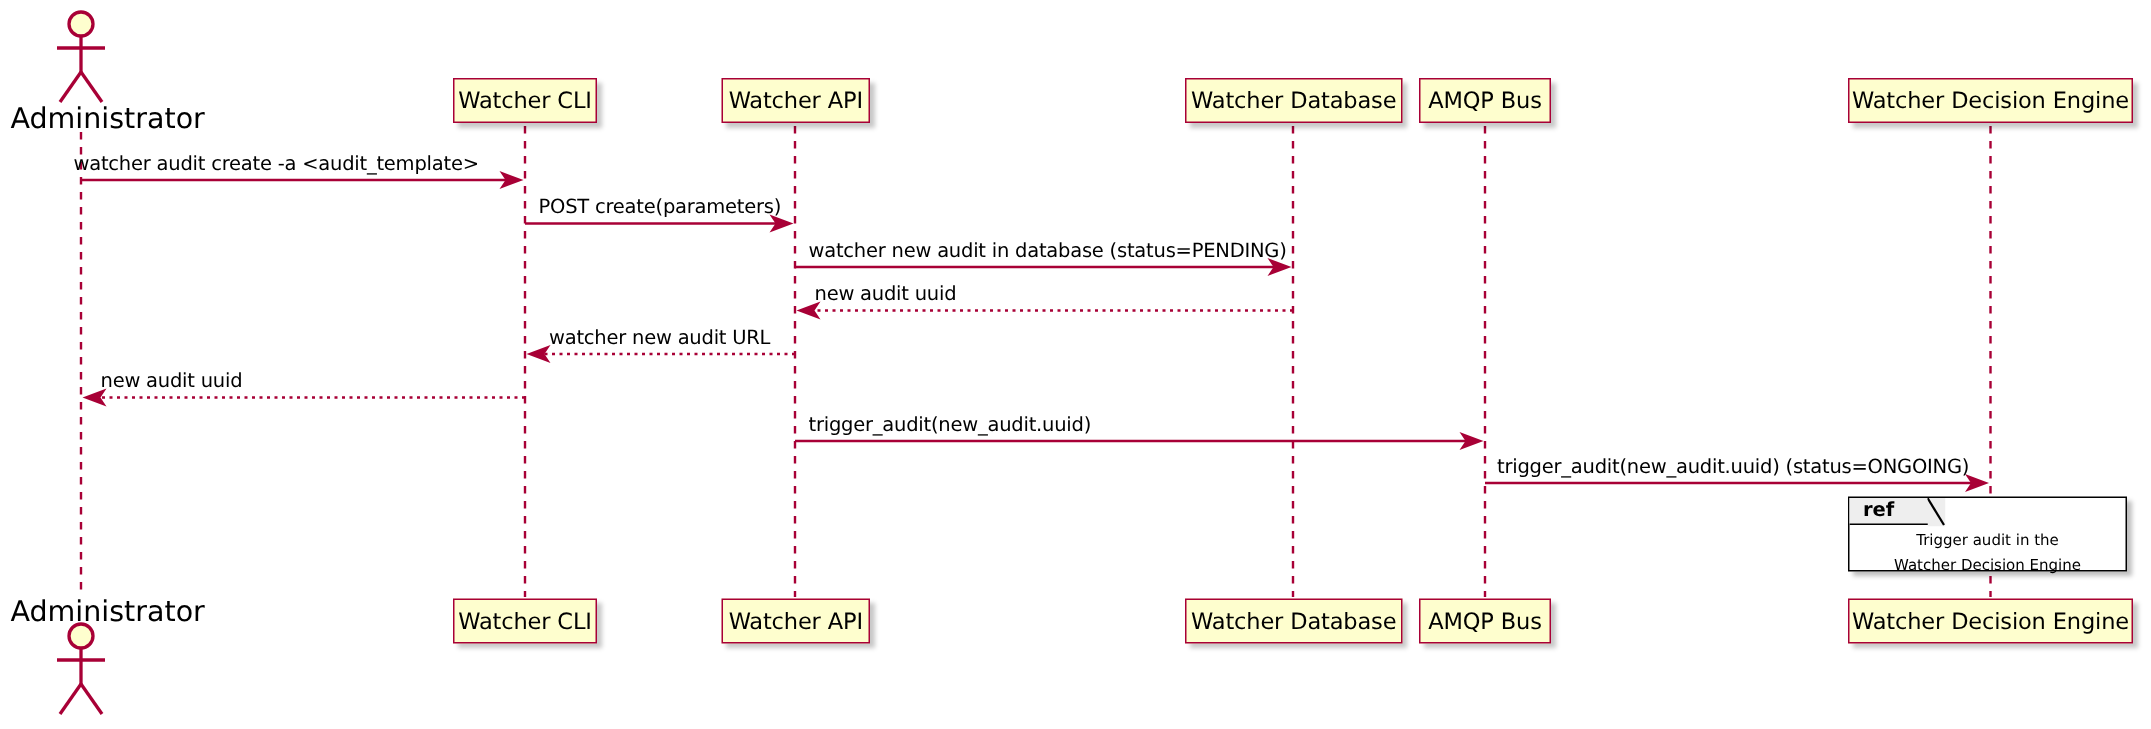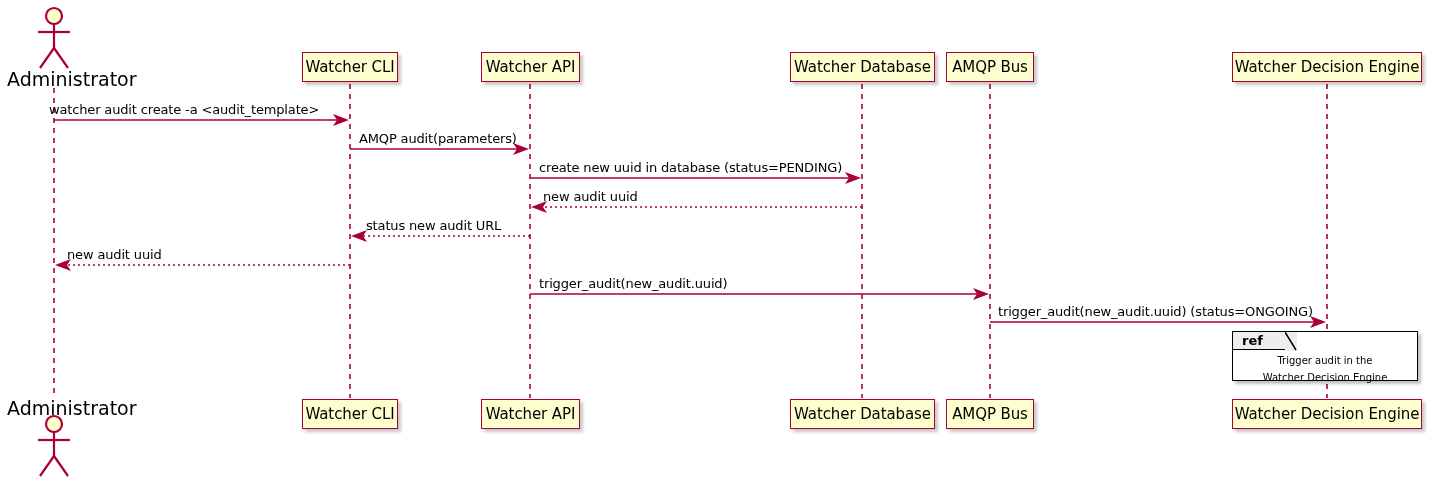--- a/index.html
+++ b/index.html
@@ -181,24 +181,24 @@
     <span>AMQP Bus</span>
   </div>
   <div class="participant" style="left:1232px; top:399px; width:190px; height:30px;">
     <span>Watcher Decision Engine</span>
   </div>
 
   <div class="actor-label" style="left:7px; top:68px;">Administrator</div>
   <div class="actor-label" style="left:7px; top:397px;">Administrator</div>
 
   <div class="msg-label" style="left:49px; top:102px;">watcher audit create -a &lt;audit_template&gt;</div>
-  <div class="msg-label" style="left:359px; top:131px;">AMQP audit(parameters)</div>
-  <div class="msg-label" style="left:539px; top:160px;">create new uuid in database (status=PENDING)</div>
+  <div class="msg-label" style="left:359px; top:131px;">POST create(parameters)</div>
+  <div class="msg-label" style="left:539px; top:160px;">watcher new audit in database (status=PENDING)</div>
   <div class="msg-label" style="left:543px; top:189px;">new audit uuid</div>
-  <div class="msg-label" style="left:366px; top:218px;">status new audit URL</div>
+  <div class="msg-label" style="left:366px; top:218px;">watcher new audit URL</div>
   <div class="msg-label" style="left:67px; top:247px;">new audit uuid</div>
   <div class="msg-label" style="left:539px; top:276px;">trigger_audit(new_audit.uuid)</div>
   <div class="msg-label" style="left:998px; top:304px;">trigger_audit(new_audit.uuid) (status=ONGOING)</div>
 
   <div class="ref-box" style="left:1232px; top:331px; width:186px; height:50px;">
     <div class="ref-tab"></div>
     <svg style="position:absolute; left:52px; top:0px;" width="12" height="19" viewBox="0 0 12 19">
       <polygon points="0,0 12,0 12,19 0,19" fill="#EEEEEE"></polygon>
       <line x1="0" y1="0" x2="11" y2="18" stroke="#000000" stroke-width="1.5"></line>
     </svg>

